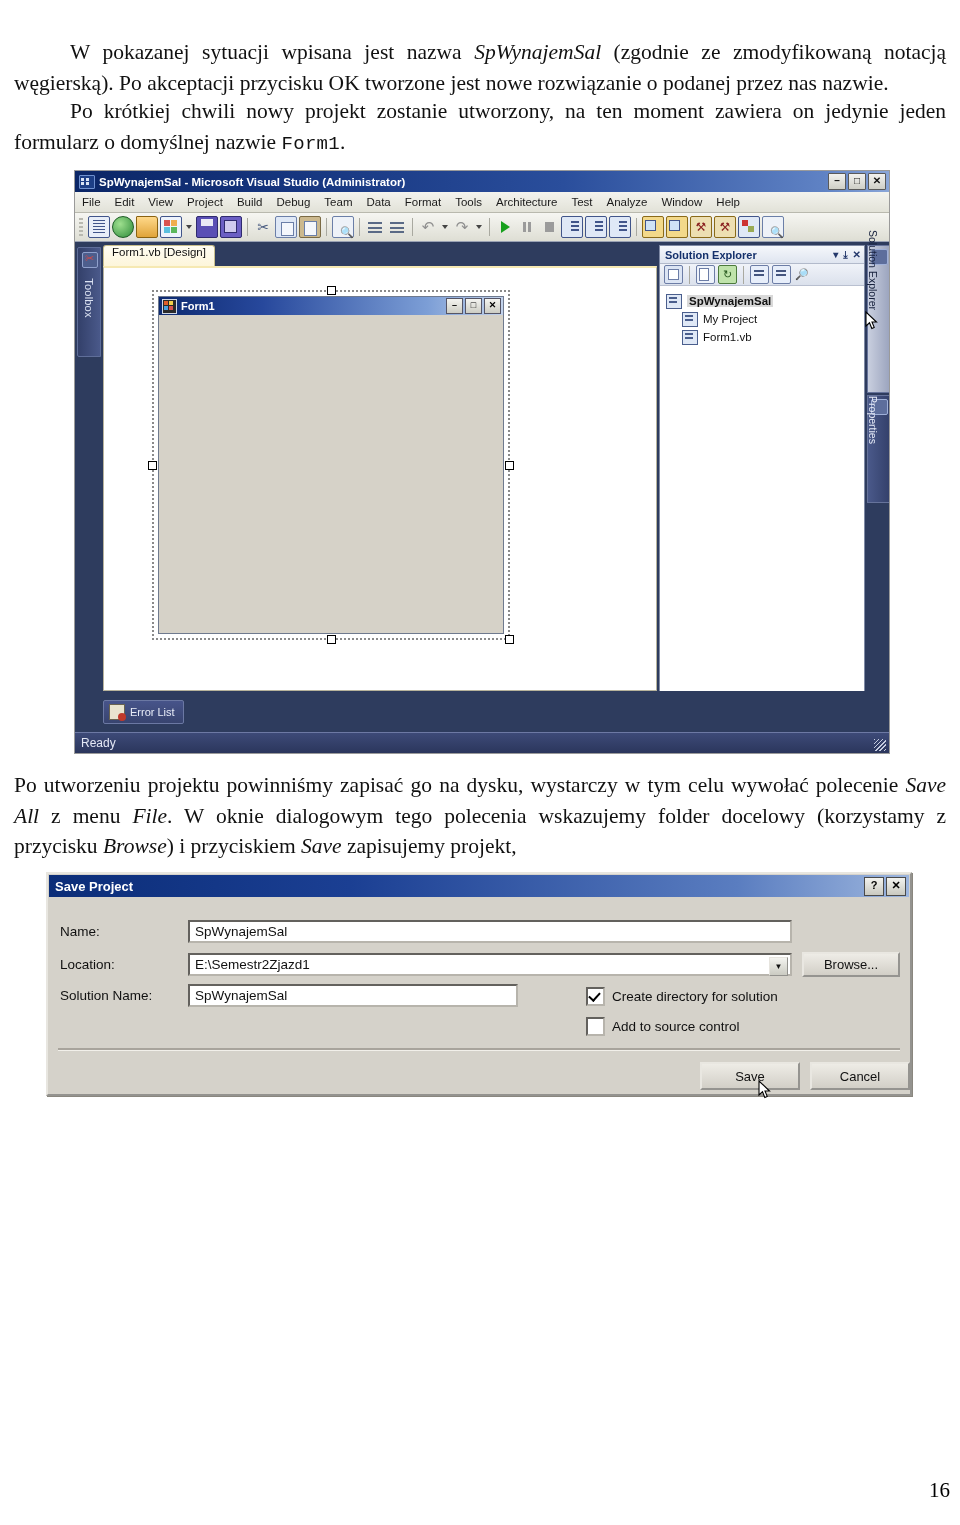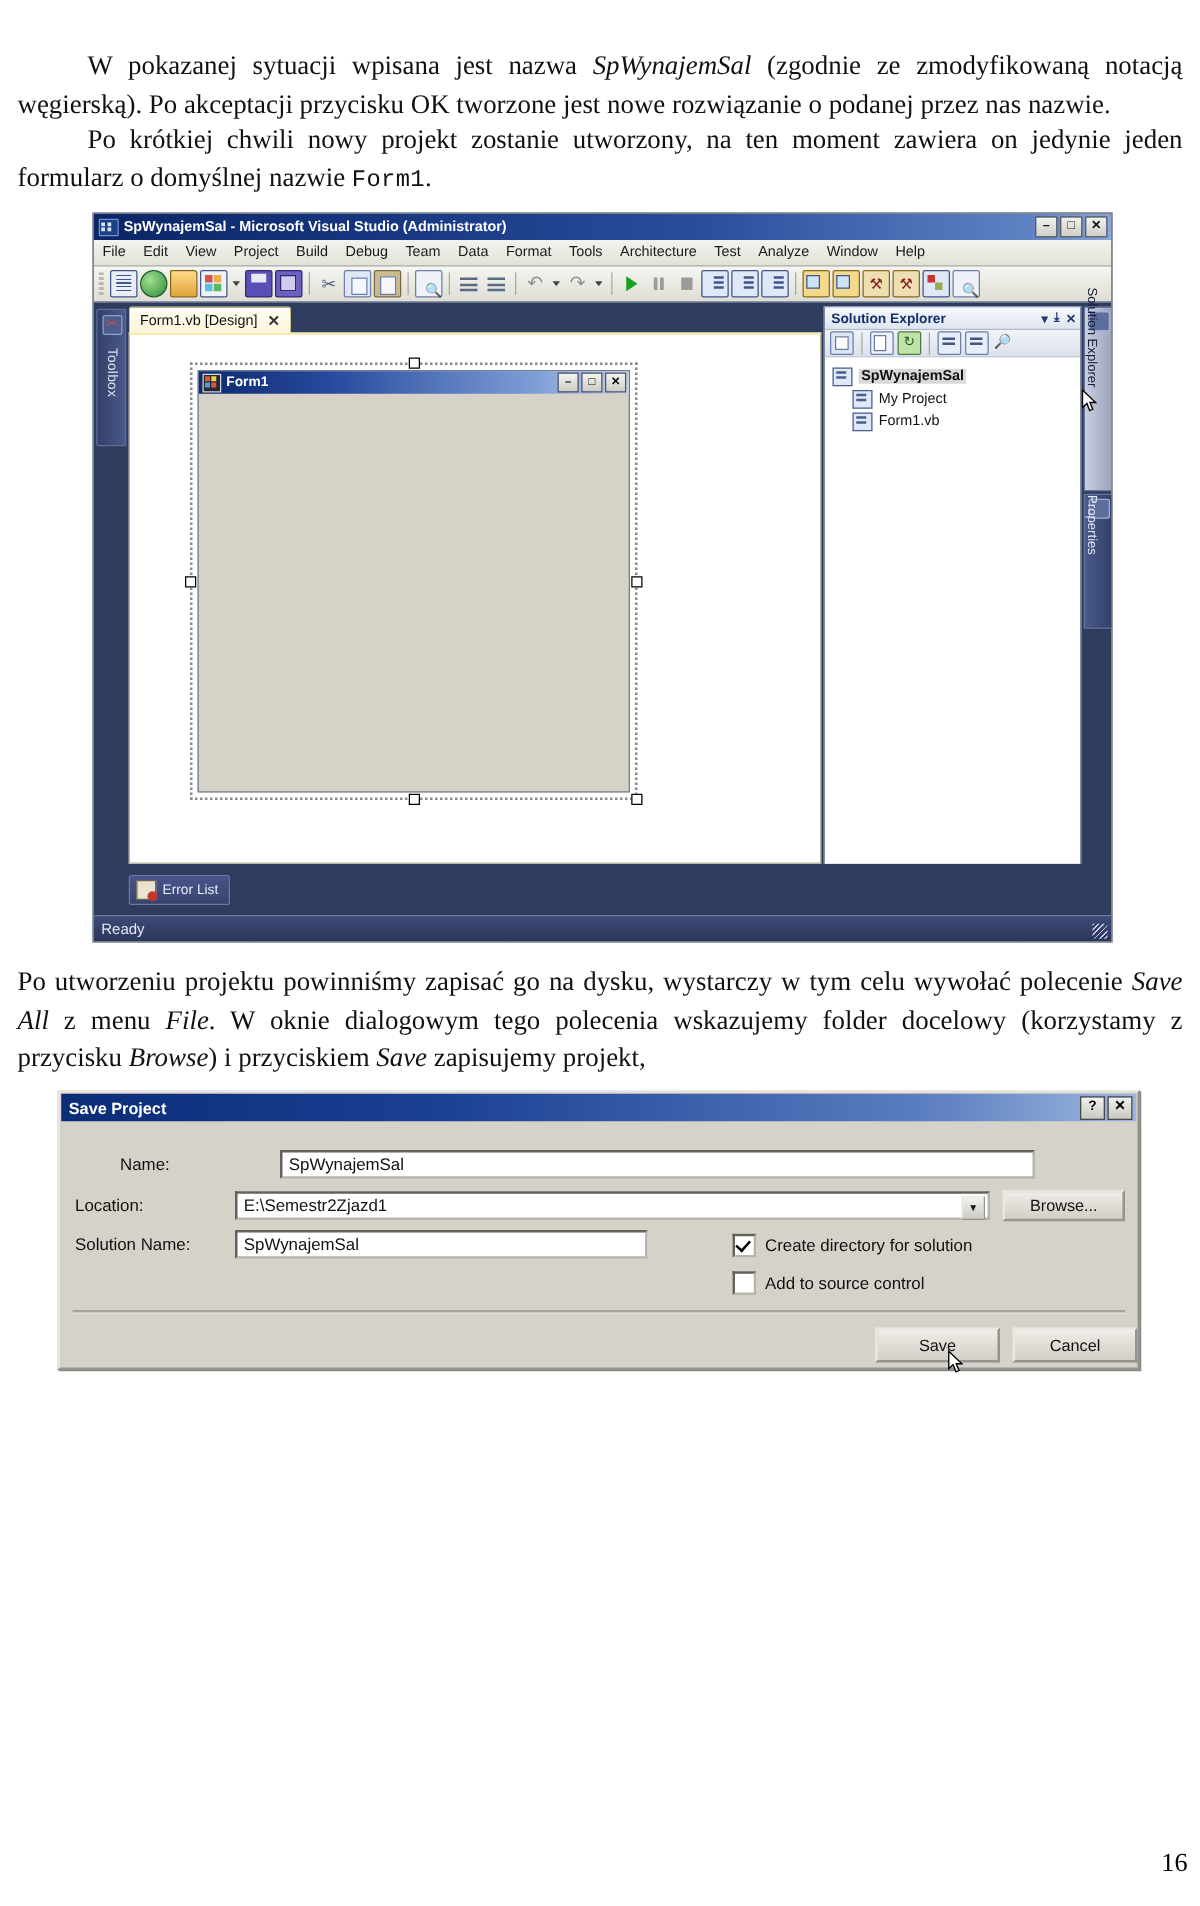--- a/index.html
+++ b/index.html
@@ -130,21 +130,21 @@
 
   .doc-area{
     position:absolute;left:28px;top:4px;right:232px;bottom:62px;
   }
   .doc-tabrow{height:22px;position:relative;}
   .doc-tab{
     position:absolute;left:0;top:0;height:22px;
     background:linear-gradient(#fffdf3,#fdf5d8);
     border:1px solid #c9bf8c;border-bottom:none;border-radius:3px 3px 0 0;
     display:flex;align-items:center;padding:0 8px;gap:8px;
-    font-size:11.5px;color:#111;
+    font-size:11.5px;color:#111;flex-direction:column;
   }
   .doc-tab .x{font-size:12px;color:#333;font-weight:bold;}
   .doc-canvas{
     position:absolute;left:0;right:0;top:21px;bottom:0;
     background:#ffffff;border:1px solid #b7b39c;
     border-top:2px solid #f6e9b3;
   }
   .designer-wrap{position:absolute;left:48px;top:22px;width:358px;height:350px;}
   .sel-border{
     position:absolute;inset:0;
@@ -473,21 +473,21 @@
     <span class="t">Save Project</span>
     <span class="dbtns">
       <span class="dbtn">?</span>
       <span class="dbtn">✕</span>
     </span>
   </div>
 
   <div class="dlg-body">
 
     <div class="row" style="left:12px;top:22px;width:840px;">
-      <span class="lab" style="width:128px;margin-left:36px;">Name:</span>
+      <span class="lab" style="width:128px;">Name:</span>
       <span class="tf" style="width:604px;">SpWynajemSal</span>
     </div>
 
     <div class="row" style="left:12px;top:54px;width:840px;">
       <span class="lab" style="width:128px;">Location:</span>
       <span class="tf combo" style="width:604px;">
         <span>E:\Semestr2Zjazd1</span>
         <span class="arrow">▼</span>
       </span>
       <span class="btn" style="width:98px;height:25px;margin-left:10px;text-align:center;">Browse...</span>

